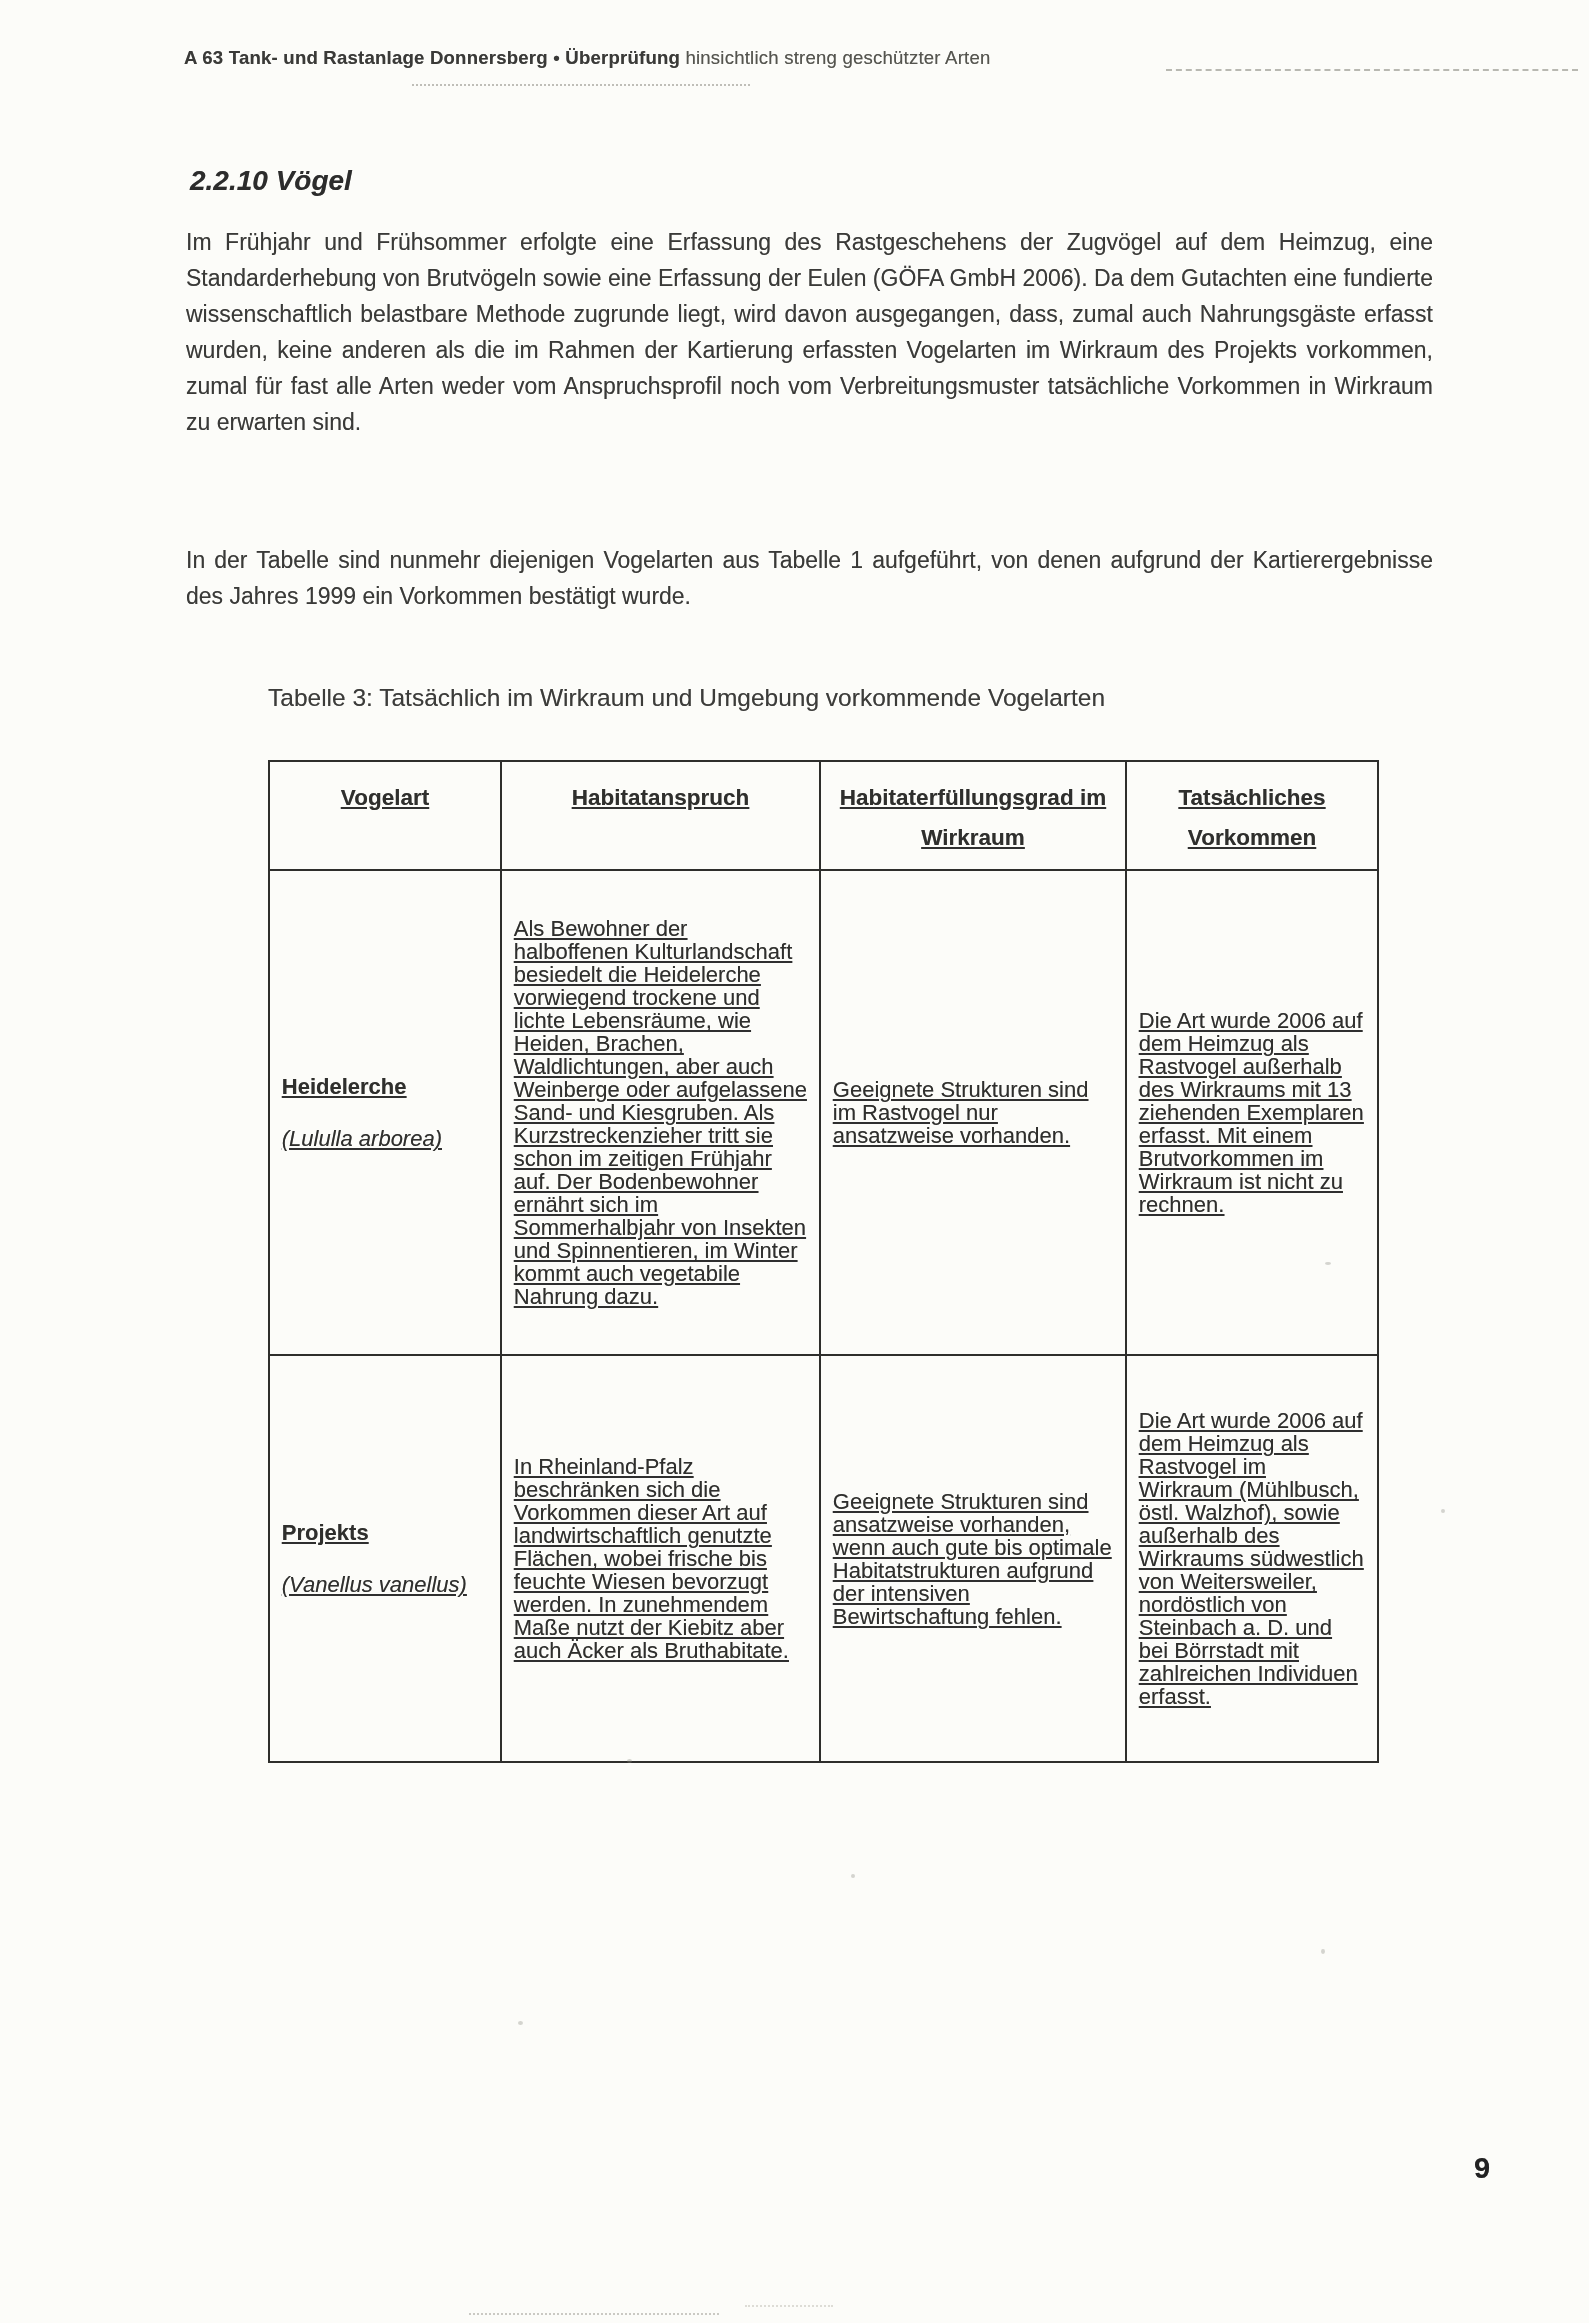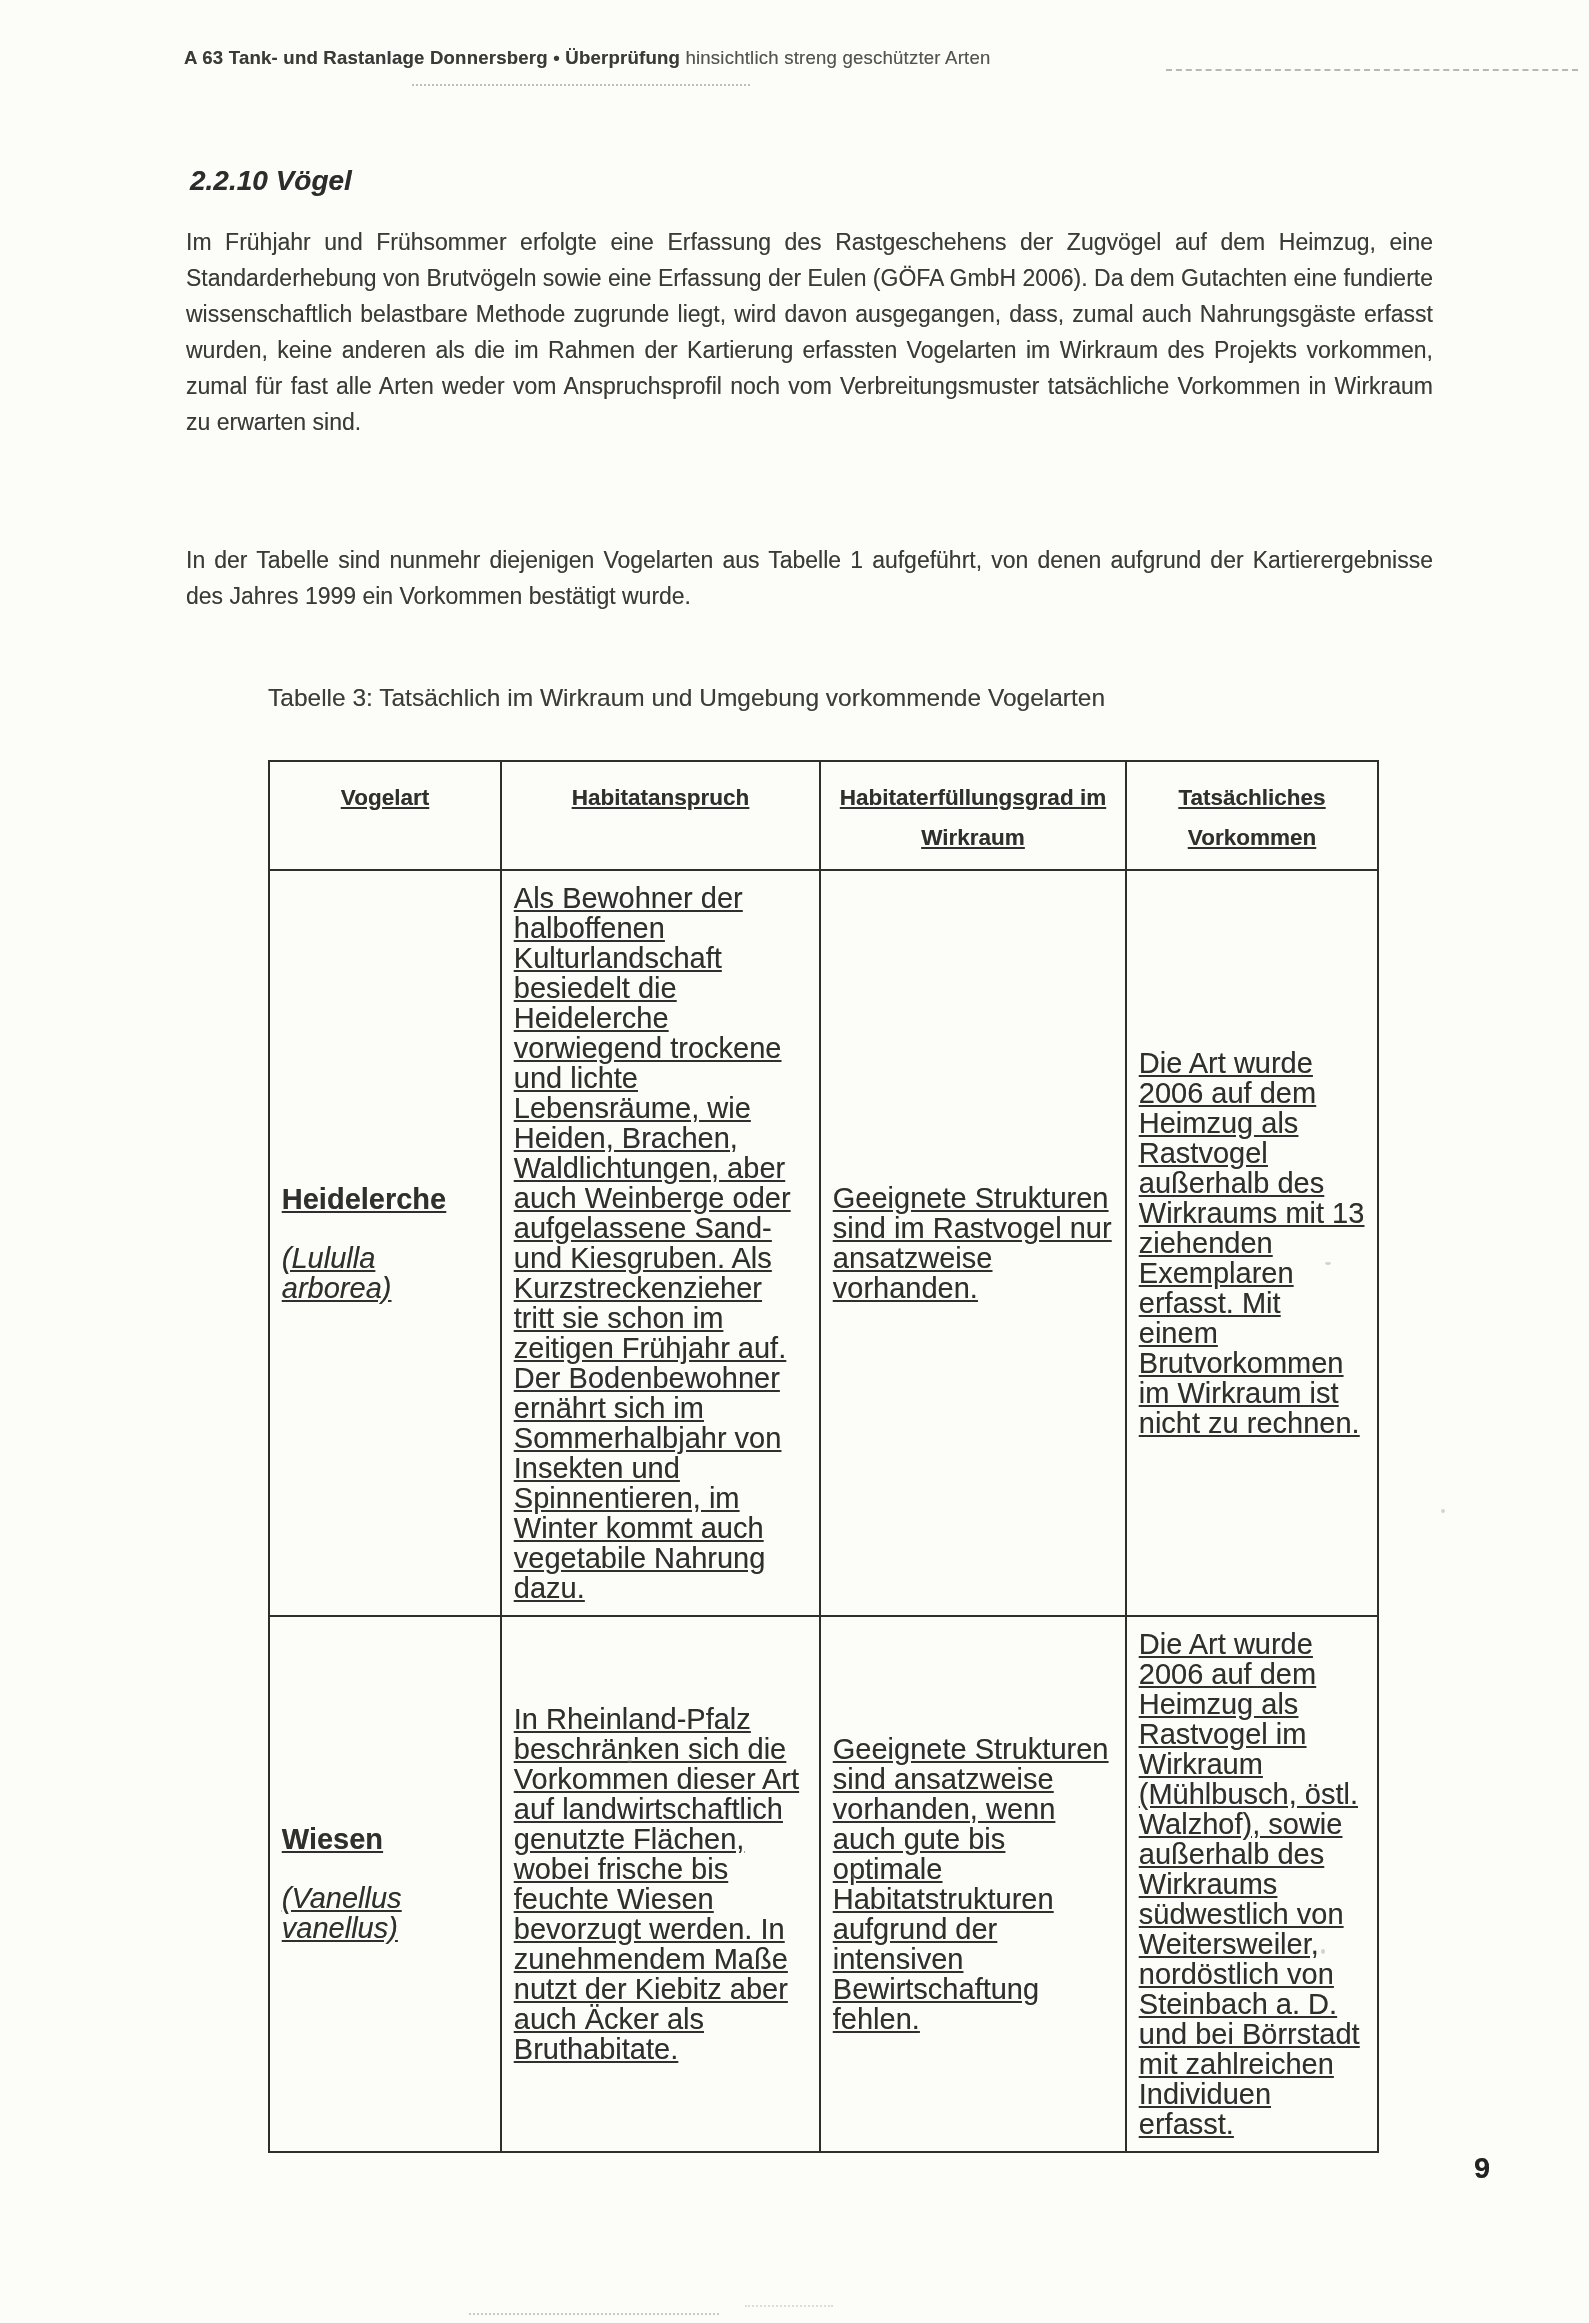--- a/index.html
+++ b/index.html
@@ -29,22 +29,22 @@
   .caption{position:absolute;top:684px;left:268px;font-size:24.5px;color:#3c3c3a;}
   
   .tbl-wrap{position:absolute;top:760px;left:268px;width:941px;text-decoration:underline;}
   table.tbl{border-collapse:collapse;table-layout:fixed;width:1109px;background:transparent;}
   table.tbl col.c1{width:232px;}
   table.tbl col.c2{width:319px;}
   table.tbl col.c3{width:306px;}
   table.tbl col.c4{width:252px;}
   table.tbl th, table.tbl td{
     border:2.5px solid #2e2e2c;
-    font-size:29px;
-    line-height:30px;
+    font-size:22px;
+    line-height:23px;
     color:#2f2f2d;
     padding:11.8px 11.8px;
     vertical-align:middle;
   }
   table.tbl th{
     height:63px;
     font-weight:700;
     text-align:center;
     vertical-align:top;
     padding-top:15.7px;
@@ -114,21 +114,21 @@
             <div class="species-sci">(Lululla arborea)</div>
           </td>
           <td class="cell-habitat">Als Bewohner der halboffenen Kulturlandschaft besiedelt die Heidelerche vorwiegend trockene und lichte Lebensräume, wie Heiden, Brachen, Waldlichtungen, aber auch Weinberge oder aufgelassene Sand- und Kiesgruben. Als Kurzstreckenzieher tritt sie schon im zeitigen Frühjahr auf. Der Bodenbewohner ernährt sich im Sommerhalbjahr von Insekten und Spinnentieren, im Winter kommt auch vegetabile Nahrung dazu.</td>
           <td class="cell-fulfill">Geeignete Strukturen sind im Rastvogel nur ansatzweise vorhanden.</td>
           <td class="cell-occ">
             <span>Die Art wurde 2006 auf dem Heimzug als </span><span class="u">Rastvogel</span><span> außerhalb des Wirkraums mit 13 ziehenden Exemplaren erfasst. Mit einem Brutvorkommen im Wirkraum ist nicht zu rechnen.</span>
           </td>
         </tr>
         <tr class="row2">
           <td class="cell-species">
-            <div class="species-name">Wiesen</div>
+            <div class="species-name">Projekts</div>
             <div class="species-sci">(Vanellus vanellus)</div>
           </td>
           <td class="cell-habitat">In Rheinland-Pfalz beschränken sich die Vorkommen dieser Art auf landwirtschaftlich genutzte Flächen, wobei frische bis feuchte Wiesen bevorzugt werden. In zunehmendem Maße nutzt der Kiebitz aber auch Äcker als Bruthabitate.</td>
           <td class="cell-fulfill">Geeignete Strukturen sind ansatzweise vorhanden, wenn auch gute bis optimale Habitatstrukturen aufgrund der intensiven Bewirtschaftung fehlen.</td>
           <td class="cell-occ">
             <span>Die Art wurde 2006 auf dem Heimzug als </span><span class="u">Rastvogel</span><span> im Wirkraum (Mühlbusch, östl. Walzhof), sowie außerhalb des Wirkraums südwestlich von Weitersweiler, nordöstlich von Steinbach a. D. und bei Börrstadt mit zahlreichen Individuen erfasst.</span>
           </td>
         </tr>
       </tbody>
     </table>

